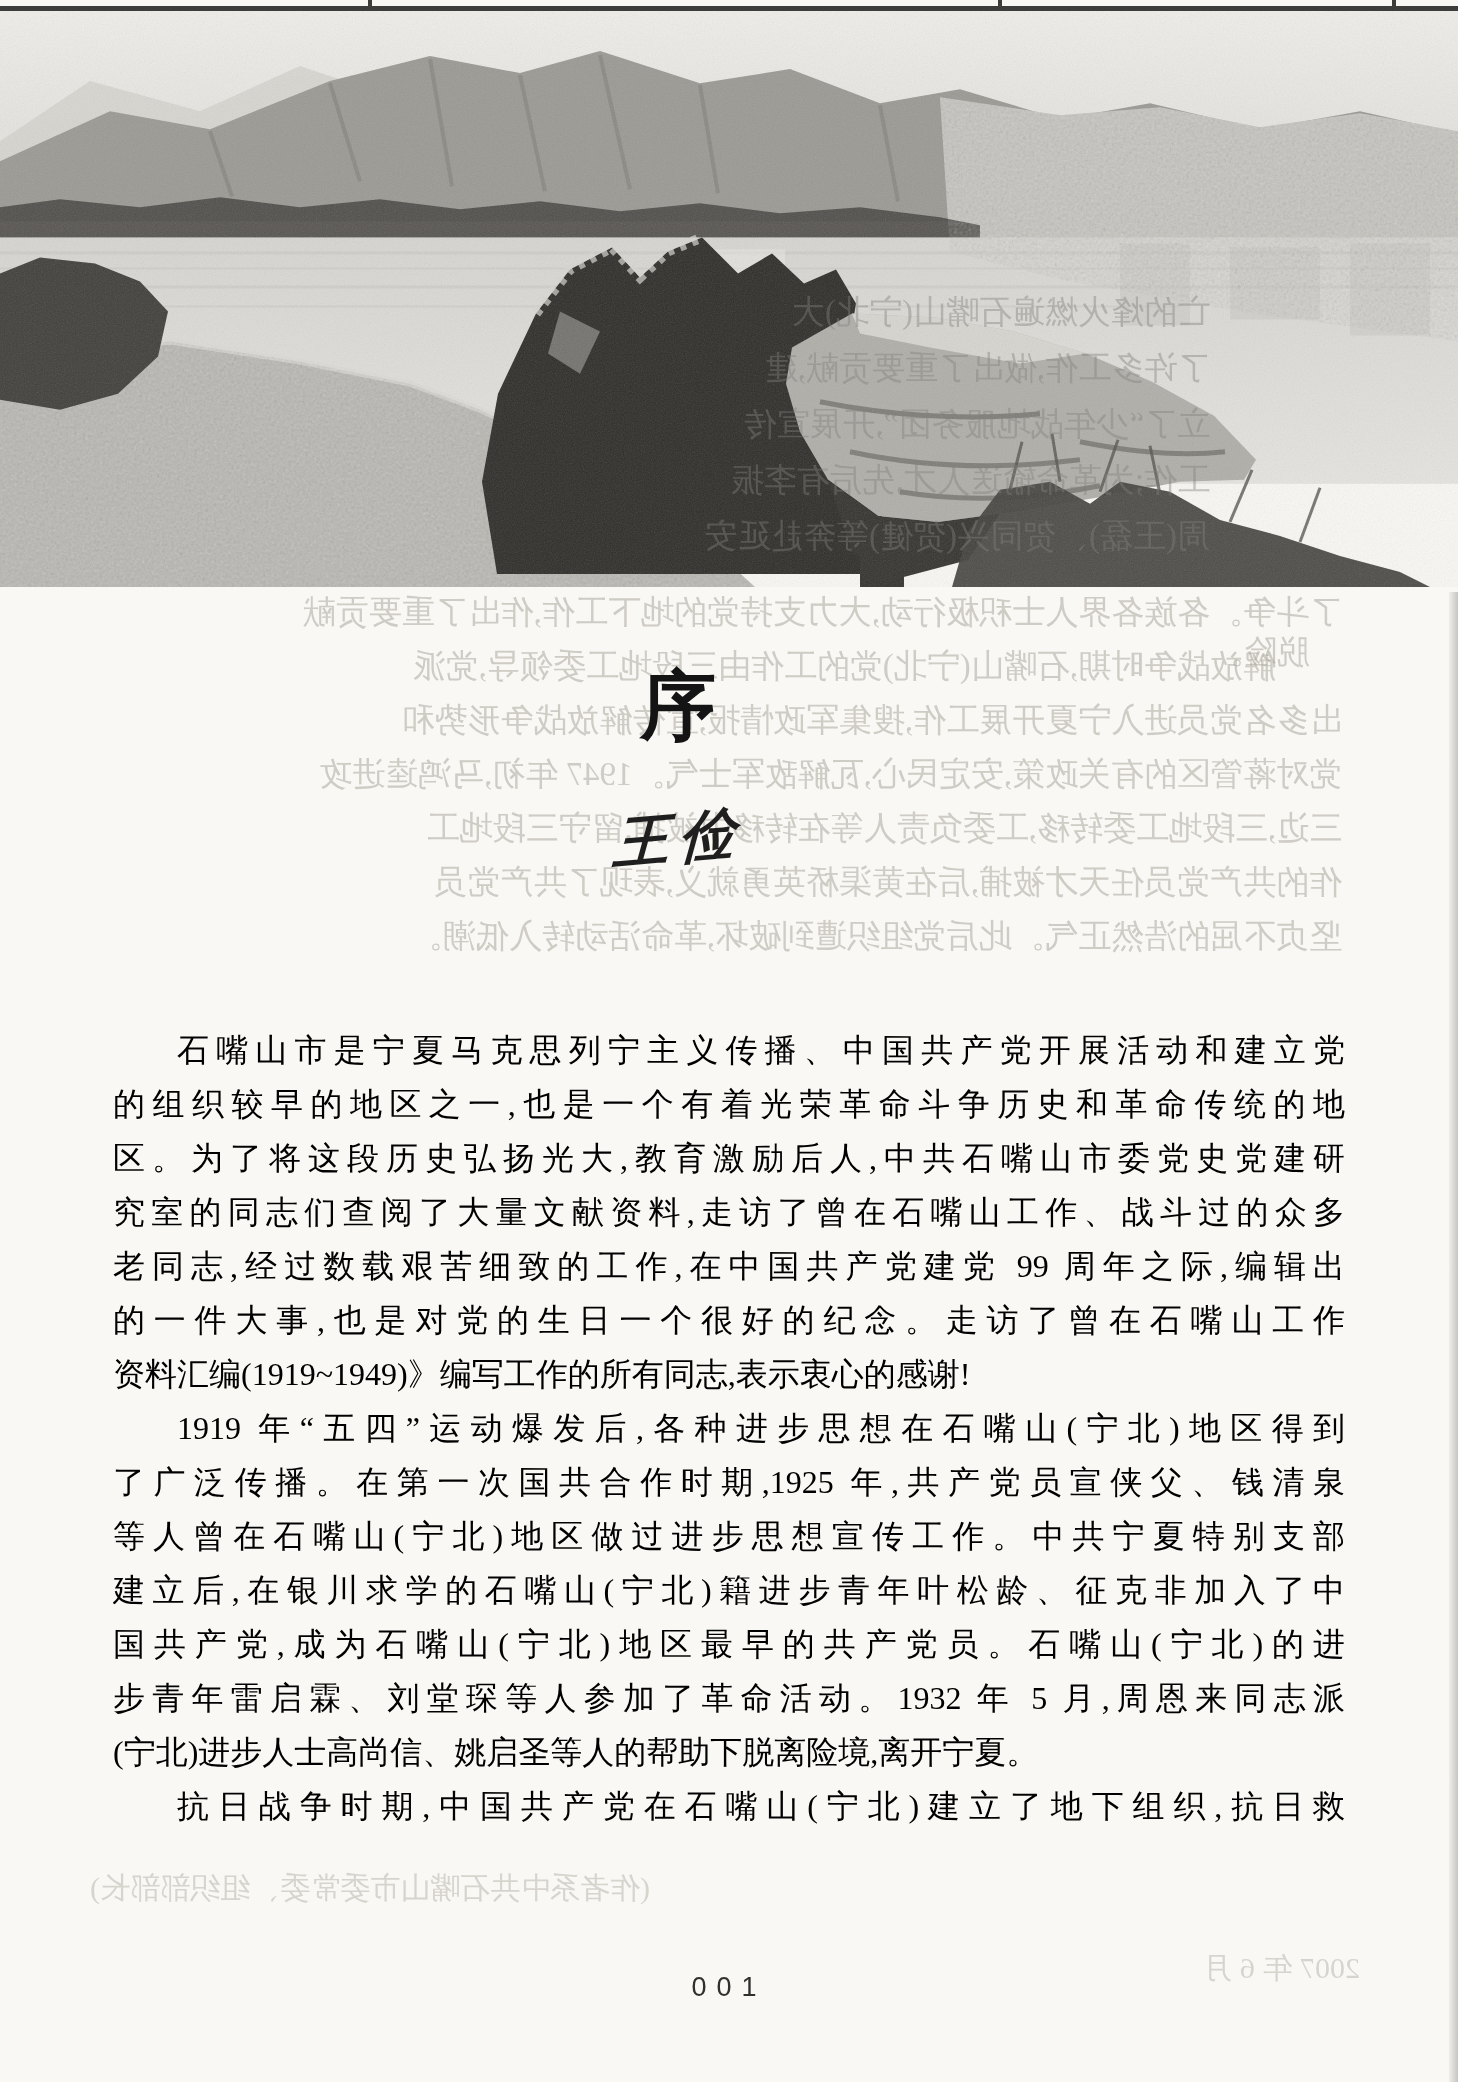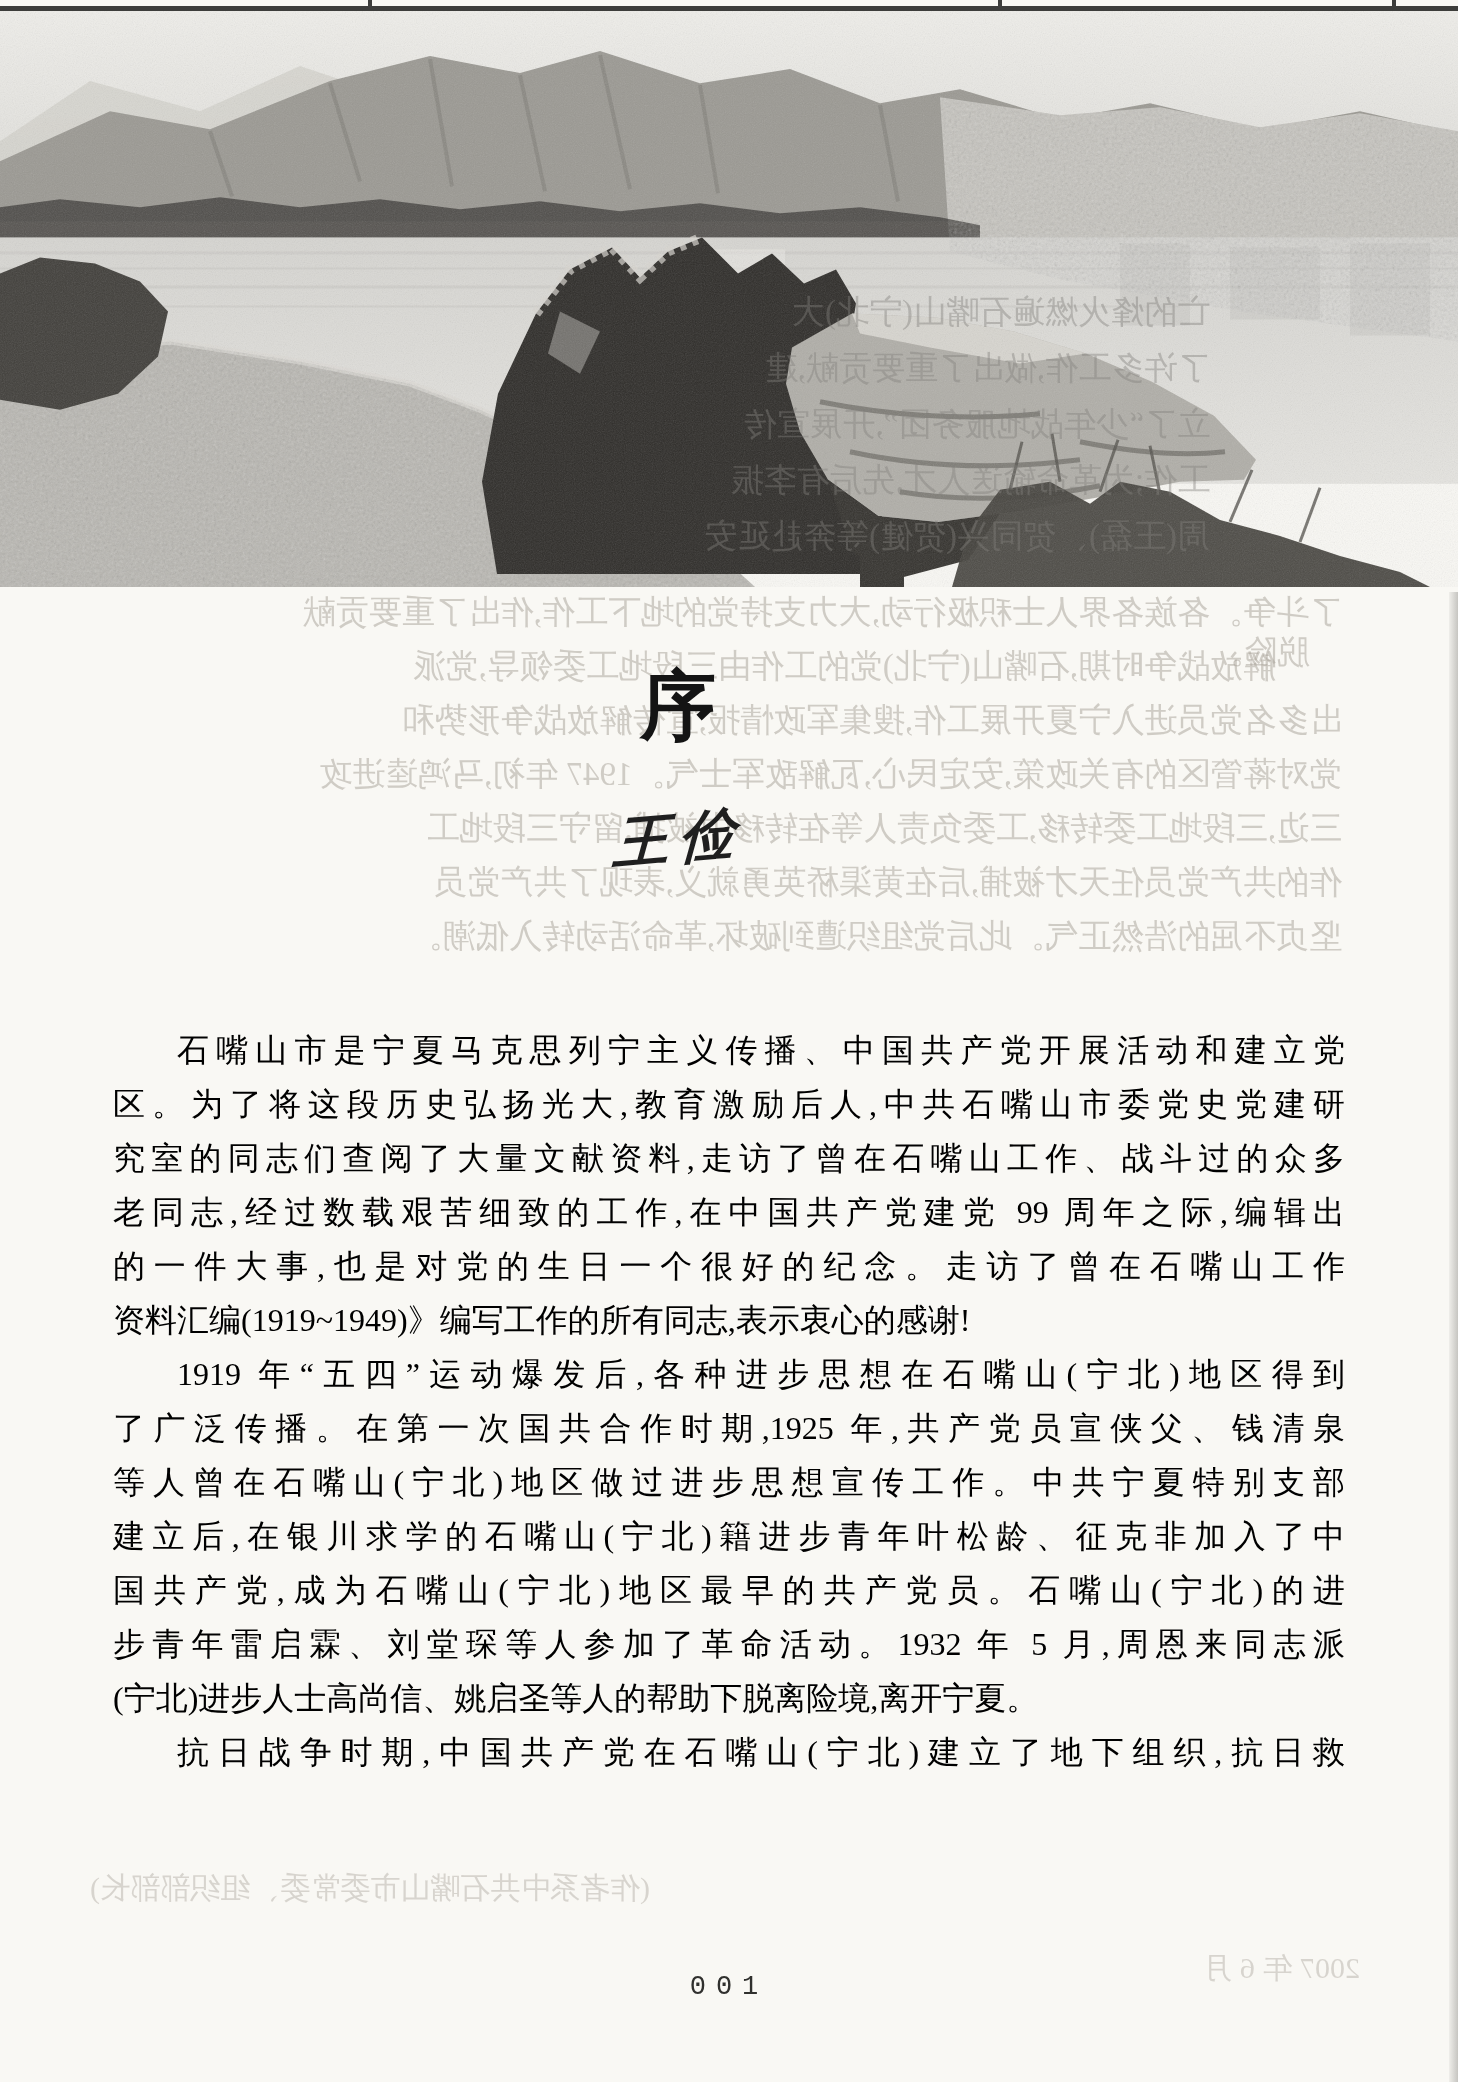--- a/index.html
+++ b/index.html
@@ -36,21 +36,21 @@
     font-size:32px;color:#000000;margin-top:40px;
   }
   .bline{
     height:54px;line-height:54px;overflow:hidden;
     text-align:justify;text-align-last:justify;
   }
   .bline.end{text-align-last:left;}
   .bline.ind{text-indent:2em;}
   .page-number{
     position:absolute;top:1972px;left:113px;width:1232px;text-align:center;
-    font-family:Liberation Mono, monospace;
+    font-family:Liberation Sans, sans-serif;
     font-size:27px;letter-spacing:10px;color:#30302e;z-index:5;
   }
   
   .ghost{
     position:absolute;white-space:nowrap;pointer-events:none;
     font-size:33px;line-height:40px;
     transform:scaleX(-1);
     z-index:3;
   }
   .ghost-mid{color:#aaa49b;opacity:.52;}
@@ -184,20 +184,21 @@
     </div>
 
   <div class="preface-title">序</div>
 
   <div class="signature">
     <span class="sig-inner">王俭</span>
   </div>
 
   <div class="body-text" id="body-text">
       <div class="bline ind">石嘴山市是宁夏马克思列宁主义传播、中国共产党开展活动和建立党</div>
+      <div class="bline">的组织较早的地区之一,也是一个有着光荣革命斗争历史和革命传统的地</div>
       <div class="bline">区。为了将这段历史弘扬光大,教育激励后人,中共石嘴山市委党史党建研</div>
       <div class="bline">究室的同志们查阅了大量文献资料,走访了曾在石嘴山工作、战斗过的众多</div>
       <div class="bline">老同志,经过数载艰苦细致的工作,在中国共产党建党 99 周年之际,编辑出</div>
       <div class="bline">的一件大事,也是对党的生日一个很好的纪念。走访了曾在石嘴山工作</div>
       <div class="bline end">资料汇编(1919~1949)》编写工作的所有同志,表示衷心的感谢!</div>
       <div class="bline ind">1919 年“五四”运动爆发后,各种进步思想在石嘴山(宁北)地区得到</div>
       <div class="bline">了广泛传播。在第一次国共合作时期,1925 年,共产党员宣侠父、钱清泉</div>
       <div class="bline">等人曾在石嘴山(宁北)地区做过进步思想宣传工作。中共宁夏特别支部</div>
       <div class="bline">建立后,在银川求学的石嘴山(宁北)籍进步青年叶松龄、征克非加入了中</div>
       <div class="bline">国共产党,成为石嘴山(宁北)地区最早的共产党员。石嘴山(宁北)的进</div>

